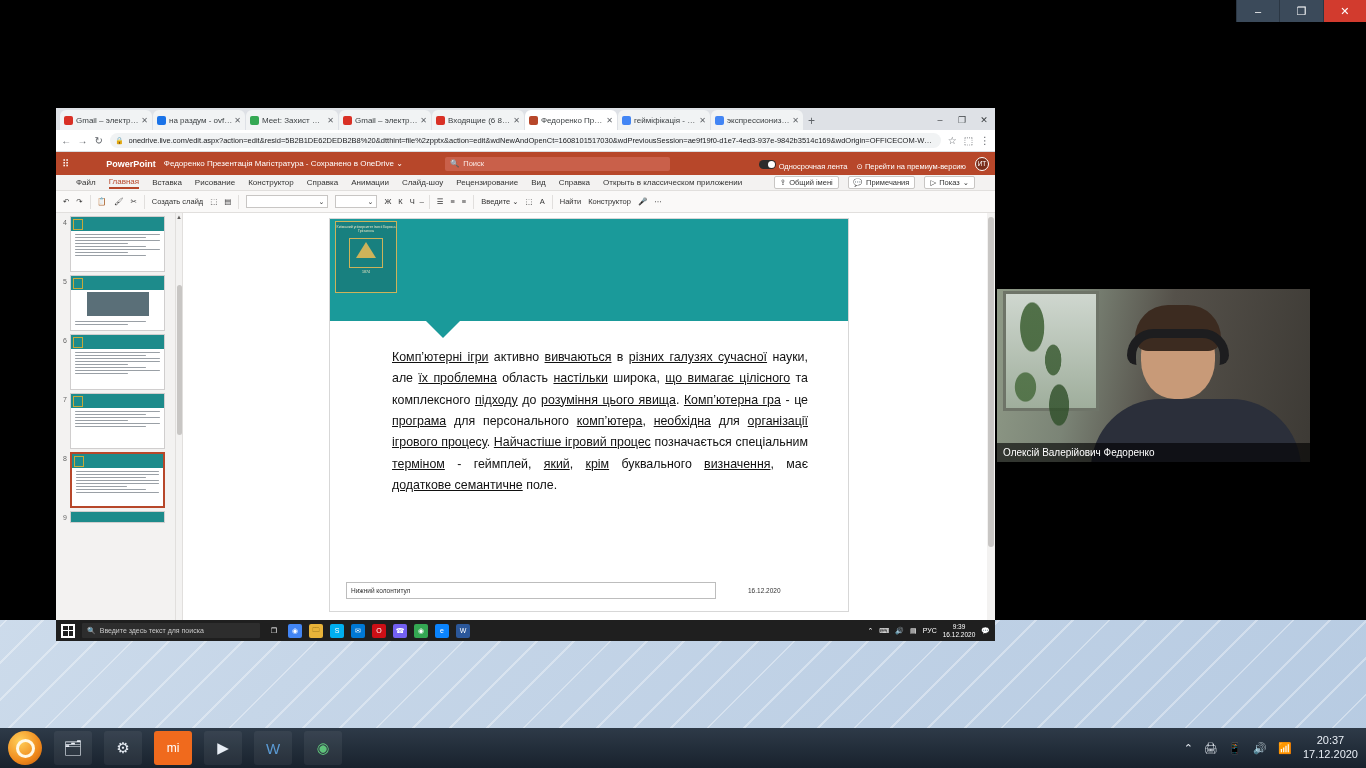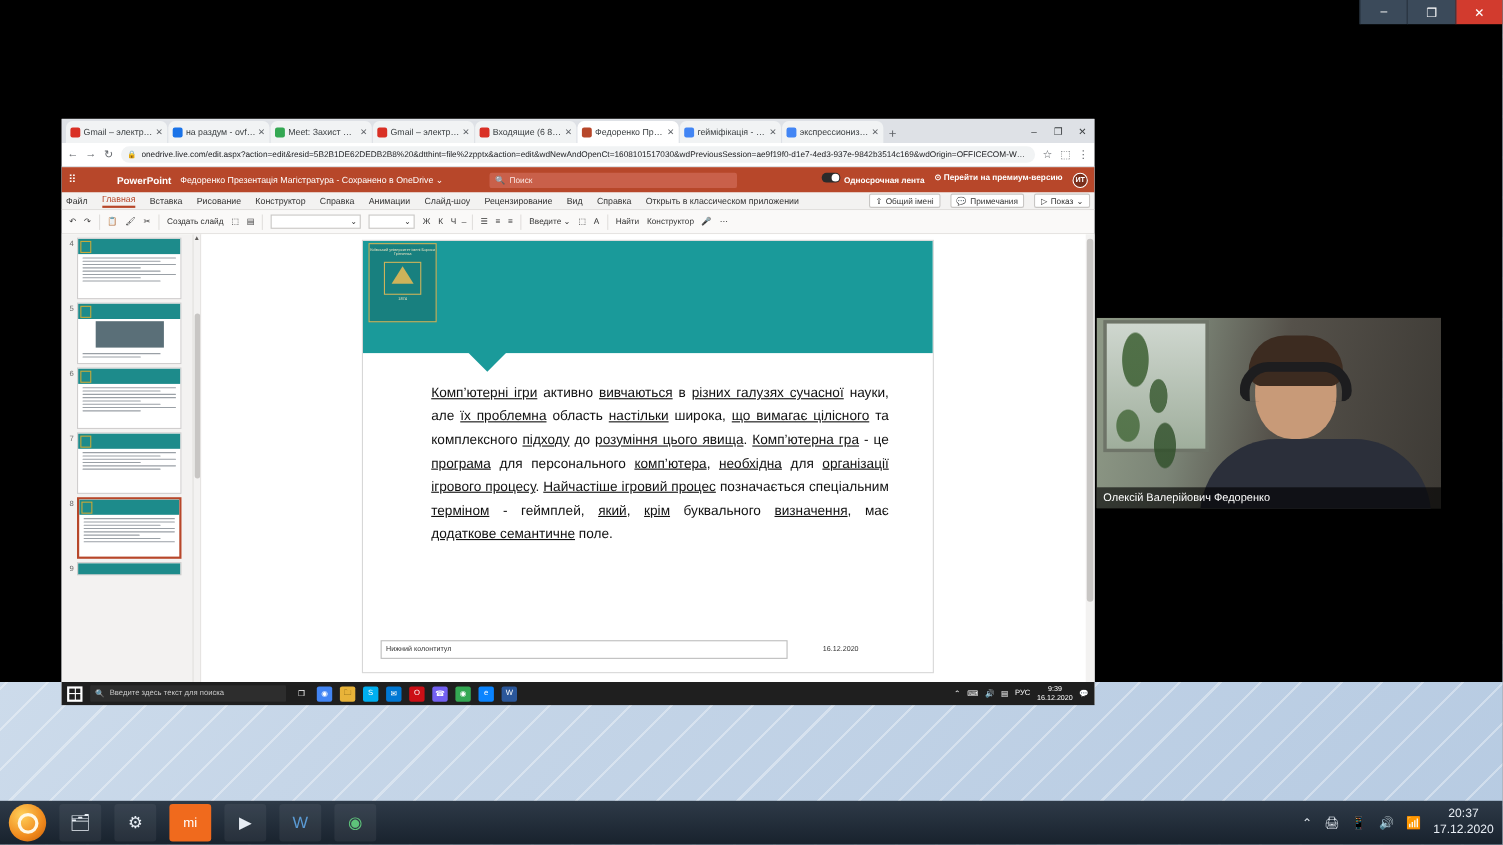--- a/index.html
+++ b/index.html
@@ -124,41 +124,41 @@
   .waffle { font-size: 10px; letter-spacing: 1px; line-height: .7; }
   .ppt-brand { font-weight: bold; font-size: 9px; margin-left: 28px; }
   .ppt-doctitle { font-size: 8px; }
   .ppt-search {
     width: 225px; height: 14px; background: #c9604a;
     border-radius: 2px; display: flex; align-items: center;
     gap: 4px; padding: 0 5px; font-size: 7.5px; color: #fbe9e5;
     margin-left: 34px;
   }
   .ppt-header-right {
-    margin-left: auto; display: flex; align-items: flex-start; gap: 9px; font-size: 7.5px; font-weight: bold;
+    margin-left: auto; display: flex; align-items: flex-end; gap: 9px; font-size: 7.5px;
   }
   .toggle-pill {
     width: 17px; height: 9px; border-radius: 5px; background: #2b2b2b;
     position: relative; display: inline-block; margin-right: 3px;
   }
   .toggle-pill::after {
     content: ""; position: absolute; right: 1px; top: 1px;
     width: 7px; height: 7px; border-radius: 50%; background: #fff;
   }
   .avatar-circ {
     width: 14px; height: 14px; border-radius: 50%;
     background: #7a2e1b; border: 1px solid #fff;
     display: flex; align-items: center; justify-content: center;
     font-size: 6.5px;
   }
 
   .ppt-ribbon-tabs {
     height: 16px; background: #f3f2f1;
     display: flex; align-items: center; gap: 13px;
-    padding: 0 4px; font-size: 8px; color: #333;
+    padding: 0 20px; font-size: 8px; color: #333;
     border-bottom: 1px solid #e1dfdd;
   }
   .ppt-ribbon-tabs .rt.active {
     color: #b7472a; border-bottom: 2px solid #b7472a; padding-bottom: 1px;
   }
   .ribbon-right { margin-left: auto; display: flex; gap: 9px; align-items: center; }
   .btn-ghost {
     border: 1px solid #c8c6c4; border-radius: 2px;
     padding: 1px 5px; font-size: 7.5px; background: #fff;
     display: flex; align-items: center; gap: 3px;

